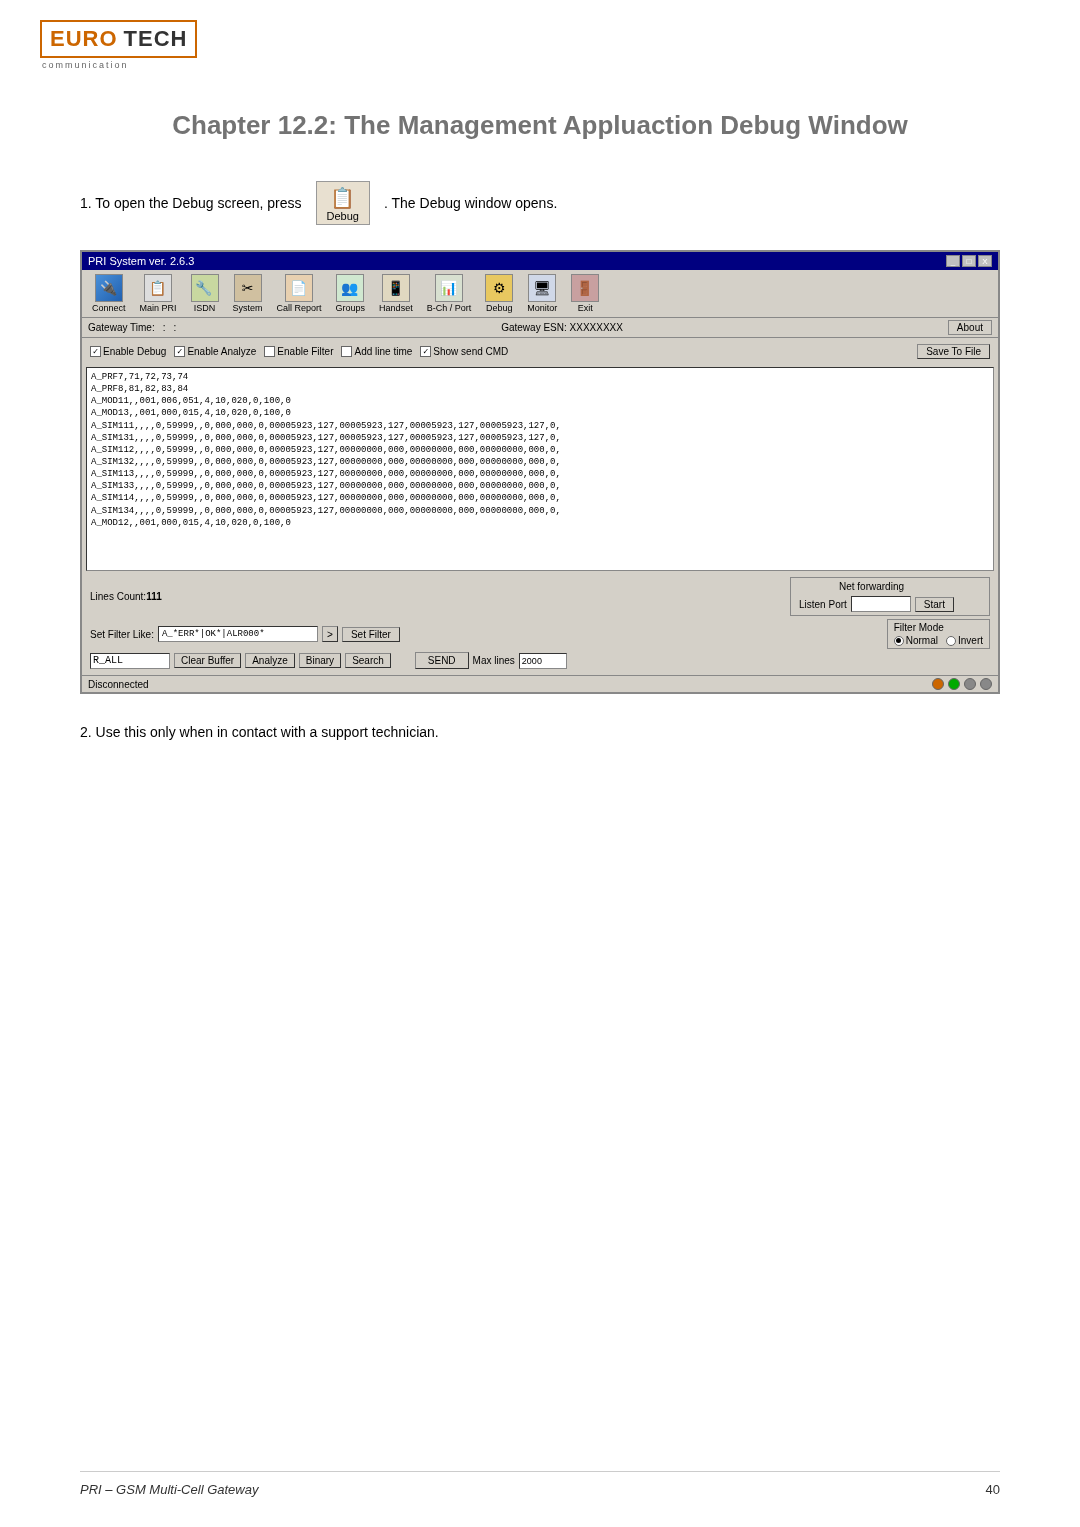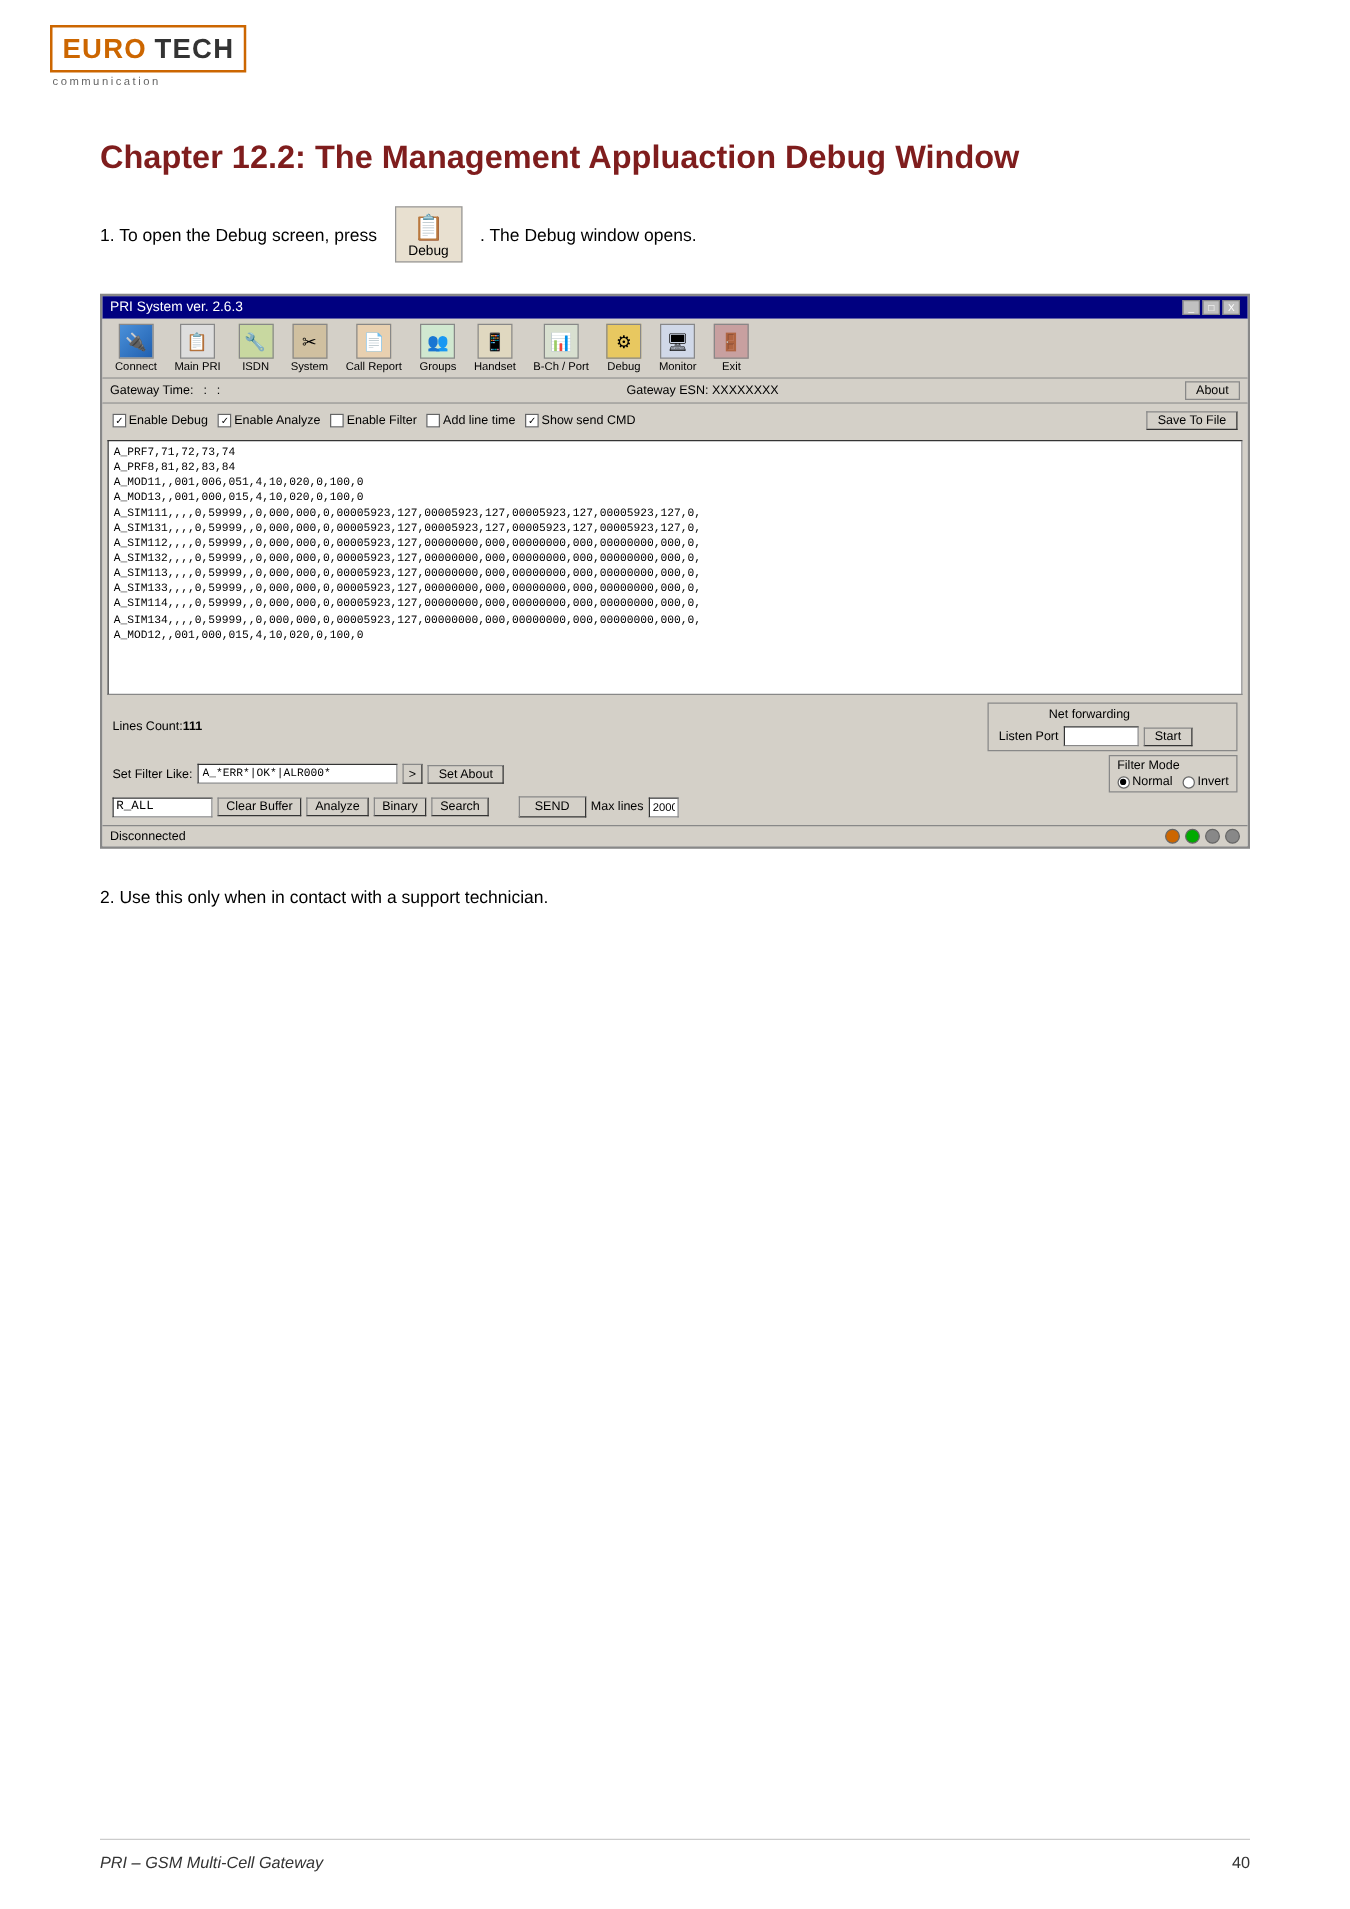--- a/index.html
+++ b/index.html
@@ -50,23 +50,24 @@
     }
 
     
     .page-content {
       padding: 20px 80px 40px 80px;
     }
 
     .chapter-title {
       font-size: 26px;
       font-weight: bold;
-      color: #7f1d1d;
-      margin-bottom: 24px;
+      color: #737373;
+      margin-bottom: 40px;
       margin-top: 10px;
+      text-align: center;
     }
 
     .step-text {
       font-size: 14px;
       color: #000;
     }
 
     
     .app-window {
       border: 2px solid #888;
@@ -313,21 +314,21 @@
     }
     .send-btn {
       background: #d4d0c8;
       border: 1px outset #888;
       padding: 2px 12px;
       font-size: 10px;
       cursor: pointer;
       margin-left: 20px;
     }
     .maxlines-input {
-      width: 24px;
+      width: 48px;
       height: 16px;
       border: 1px inset #888;
       background: white;
       font-size: 9px;
       padding: 0 2px;
     }
     .r-all-input {
       background: white;
       border: 1px inset #888;
       width: 80px;
@@ -600,21 +601,21 @@
               <input class="listen-port-input" type="text" value="" style="">
               <button class="start-btn">Start</button>
             </div>
           </div>
         </div>
 
         <div class="filter-row">
           <span>Set Filter Like:</span>
           <input class="filter-input" type="text" value="A_*ERR*|OK*|ALR000*" style="">
           <div class="arrow-btn">&gt;</div>
-          <button class="set-filter-btn">Set About</button>
+          <button class="set-filter-btn">Set Filter</button>
 
           <div class="filter-mode-box" style="margin-left:auto;">
             <span>Filter Mode</span>
             <div style="display:flex; gap:8px; align-items:center; margin-top:2px;">
               <div class="radio-item">
                 <div class="radio-circle selected"></div>
                 <span>Normal</span>
               </div>
               <div class="radio-item">
                 <div class="radio-circle"></div>

